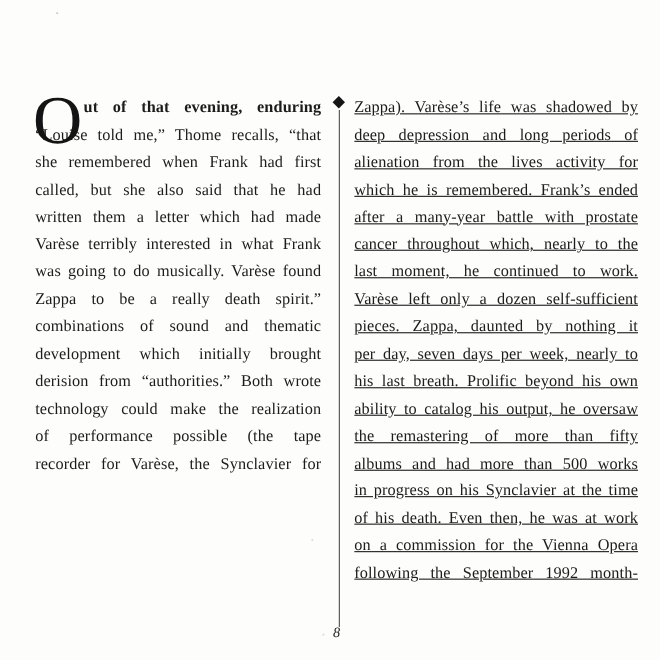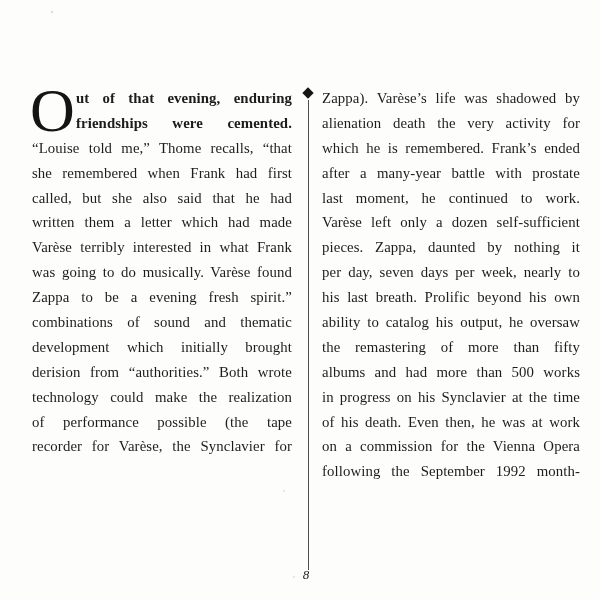--- a/index.html
+++ b/index.html
@@ -14,21 +14,21 @@
     background: #fdfdfc;
     font-family: "Liberation Serif", serif;
     color: #1c1c1c;
     overflow: hidden;
   }
   .col {
     position: absolute;
     top: 86px;
   }
   .col-left  { left: 32px;  width: 260px; }
-  .col-right { left: 322px; width: 258px; }
+  .col-right { left: 322px; width: 258px; text-decoration: underline; }
   .line {
     font-size: 14.8px;
     line-height: 24.9px;
     height: 24.9px;
     text-align: justify;
     text-align-last: justify;
     text-justify: inter-word;
     overflow: hidden;
     letter-spacing: 0.1px;
   }
@@ -86,46 +86,47 @@
 </style>
 </head>
 <body>
 
 <div class="page">
 
   <div class="col col-left">
     <span class="dropcap">O</span>
     <div>
         <div class="line indent">ut of that evening, enduring</div>
-        <div class="line indent">friendships were cemented.</div>
         <div class="line">“Louise told me,” Thome recalls, “that</div>
         <div class="line">she remembered when Frank had first</div>
         <div class="line">called, but she also said that he had</div>
         <div class="line">written them a letter which had made</div>
         <div class="line">Varèse terribly interested in what Frank</div>
         <div class="line">was going to do musically. Varèse found</div>
-        <div class="line">Zappa to be a evening fresh spirit.”</div>
+        <div class="line">Zappa to be a really death spirit.”</div>
         <div class="line">combinations of sound and thematic</div>
         <div class="line">development which initially brought</div>
         <div class="line">derision from “authorities.” Both wrote</div>
         <div class="line">technology could make the realization</div>
         <div class="line">of performance possible (the tape</div>
         <div class="line">recorder for Varèse, the Synclavier for</div>
       </div>
   </div>
 
   <span class="divider-diamond"></span>
   <span class="divider-rule"></span>
 
   <div class="col col-right">
     <div>
         <div class="line">Zappa). Varèse’s life was shadowed by</div>
-        <div class="line">alienation death the very activity for</div>
+        <div class="line">deep depression and long periods of</div>
+        <div class="line">alienation from the lives activity for</div>
         <div class="line">which he is remembered. Frank’s ended</div>
         <div class="line">after a many-year battle with prostate</div>
+        <div class="line">cancer throughout which, nearly to the</div>
         <div class="line">last moment, he continued to work.</div>
         <div class="line">Varèse left only a dozen self-sufficient</div>
         <div class="line">pieces. Zappa, daunted by nothing it</div>
         <div class="line">per day, seven days per week, nearly to</div>
         <div class="line">his last breath. Prolific beyond his own</div>
         <div class="line">ability to catalog his output, he oversaw</div>
         <div class="line">the remastering of more than fifty</div>
         <div class="line">albums and had more than 500 works</div>
         <div class="line">in progress on his Synclavier at the time</div>
         <div class="line">of his death. Even then, he was at work</div>

